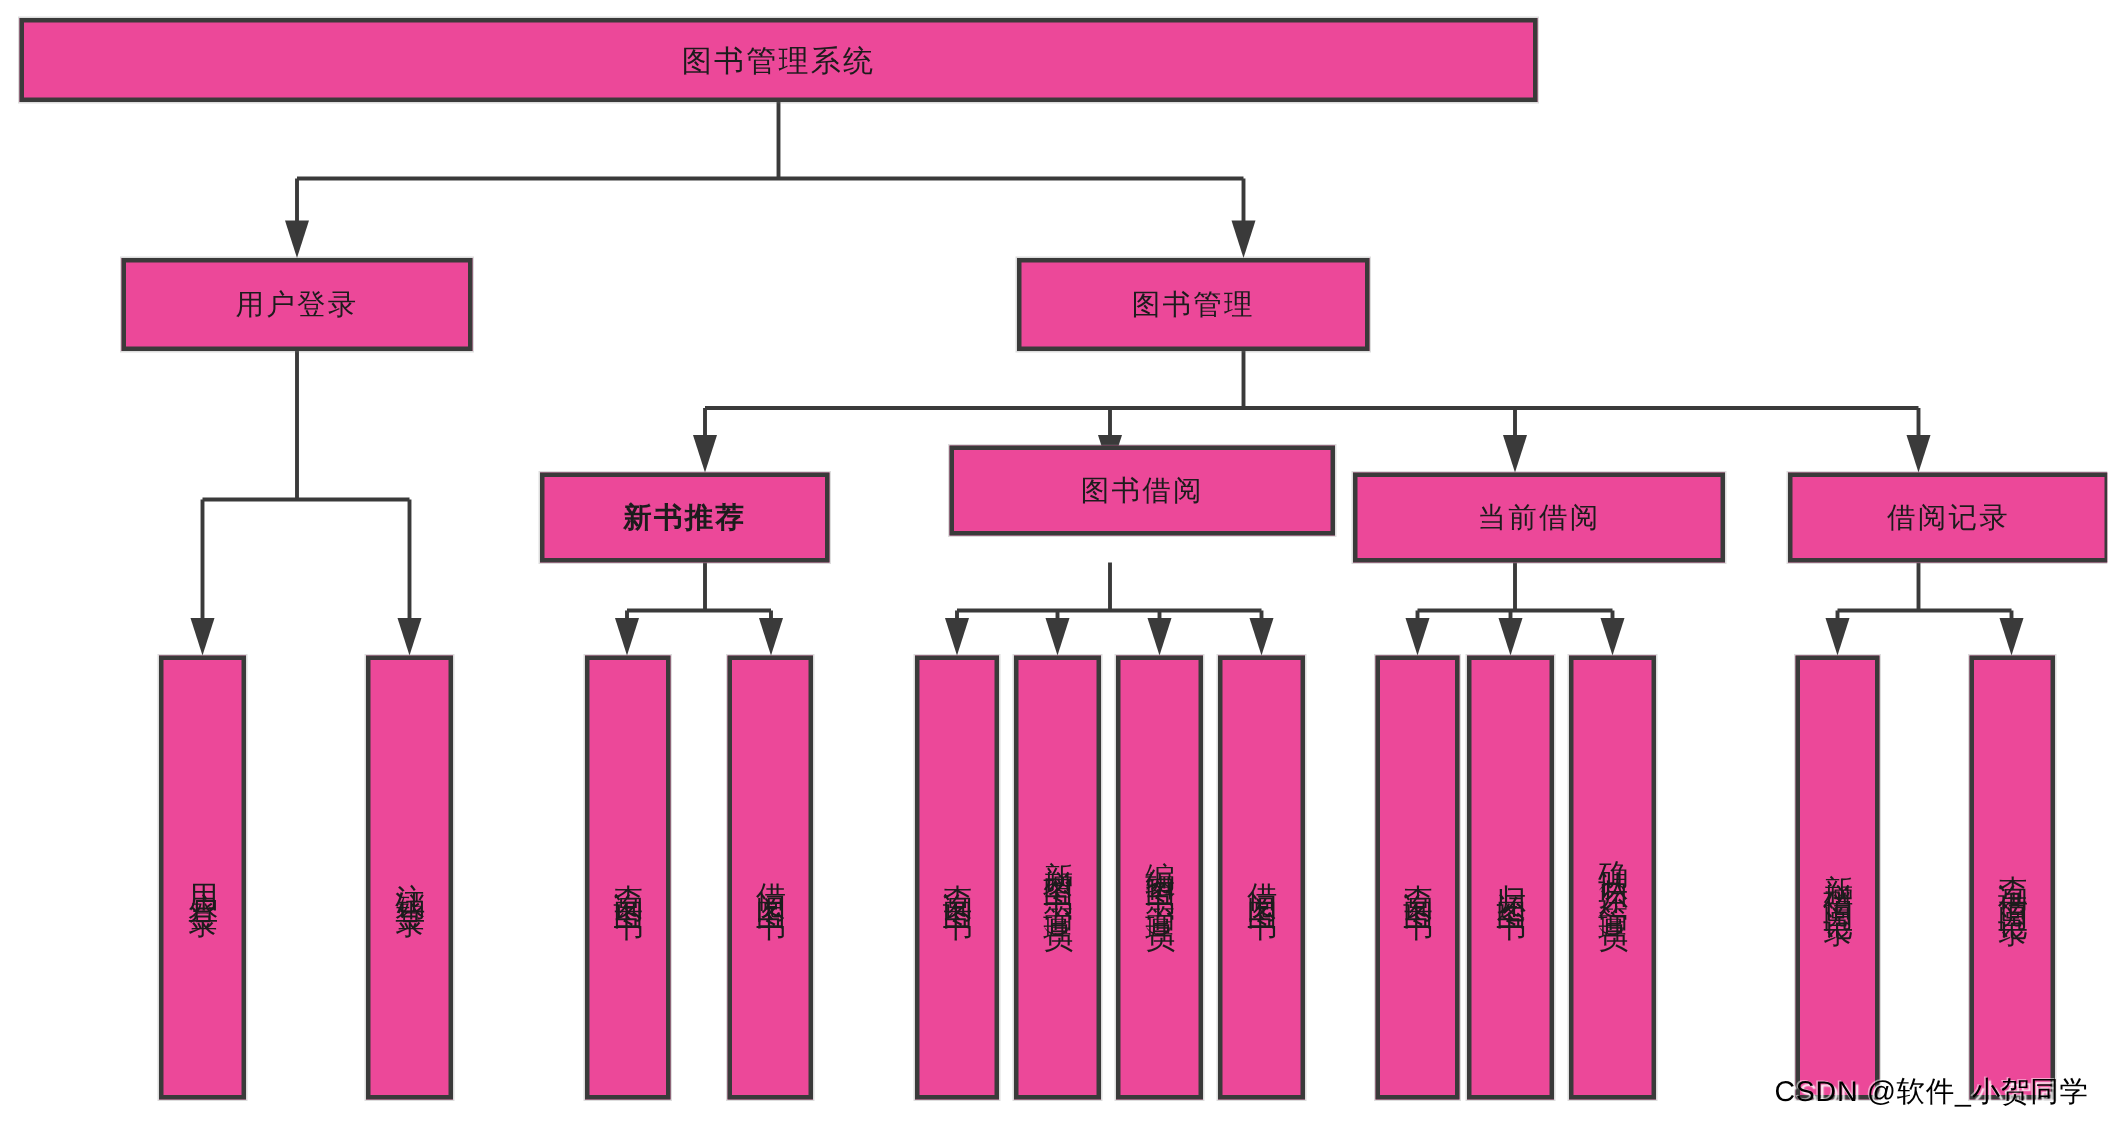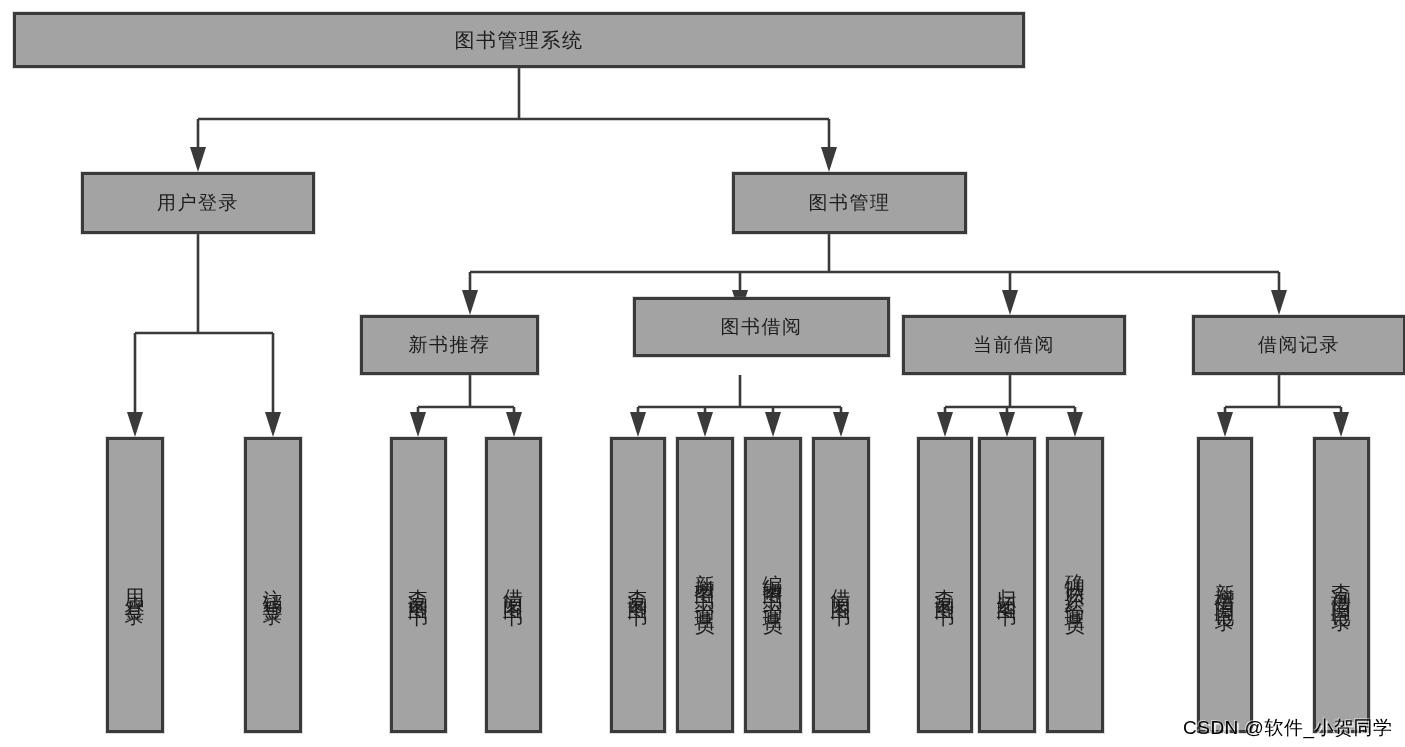--- a/index.html
+++ b/index.html
@@ -11,21 +11,21 @@
     font-family: "Liberation Sans", sans-serif;
     overflow: hidden;
   }
   #connectors {
     position: absolute;
     left: 0; top: 0;
     width: 1405px; height: 747px;
   }
   .node {
     position: absolute;
-    background: #a3a3a3;
+    background: #ec4899;
     border: 3px solid #3a3a3a;
     box-sizing: border-box;
     display: flex;
     align-items: center;
     justify-content: center;
     box-shadow: 0 0 0 1px rgba(120,120,120,0.25);
   }
   .htext {
     font-size: 19px;
     color: #1c1c1c;
@@ -130,31 +130,31 @@
     </g>
   </svg>
 
   <div class="node" style="left:13px; top:12px; width:1012px; height:56px;">
     <span class="htext root-label">图书管理系统</span>
   </div>
 
   <div class="node" style="left:81px; top:172px; width:234px; height:62px;">
     <span class="htext">用户登录</span>
   </div>
-  <div class="node" style="left:732px; top:172px; width:235px; height:62px;">
+  <div class="node" style="left:678px; top:172px; width:235px; height:62px;">
     <span class="htext">图书管理</span>
   </div>
 
-  <div class="node" style="left:360px; top:315px; width:179px; height:60px;">
+  <div class="node" style="left:360px; top:315px; width:193px; height:60px;font-weight:bold;">
     <span class="htext">新书推荐</span>
   </div>
   <div class="node" style="left:633px; top:297px; width:257px; height:60px;">
     <span class="htext">图书借阅</span>
   </div>
-  <div class="node" style="left:902px; top:315px; width:224px; height:60px;">
+  <div class="node" style="left:902px; top:315px; width:248px; height:60px;">
     <span class="htext">当前借阅</span>
   </div>
   <div class="node" style="left:1172px; top:315px; width:214px; height:60px;margin-left:20px;">
     <span class="htext">借阅记录</span>
   </div>
 
   <div class="node leaf" style="left:106px; top:437px; width:58px; height:296px;">
     <span class="vtext">用户登录</span>
   </div>
   <div class="node leaf" style="left:244px; top:437px; width:58px; height:296px;">

